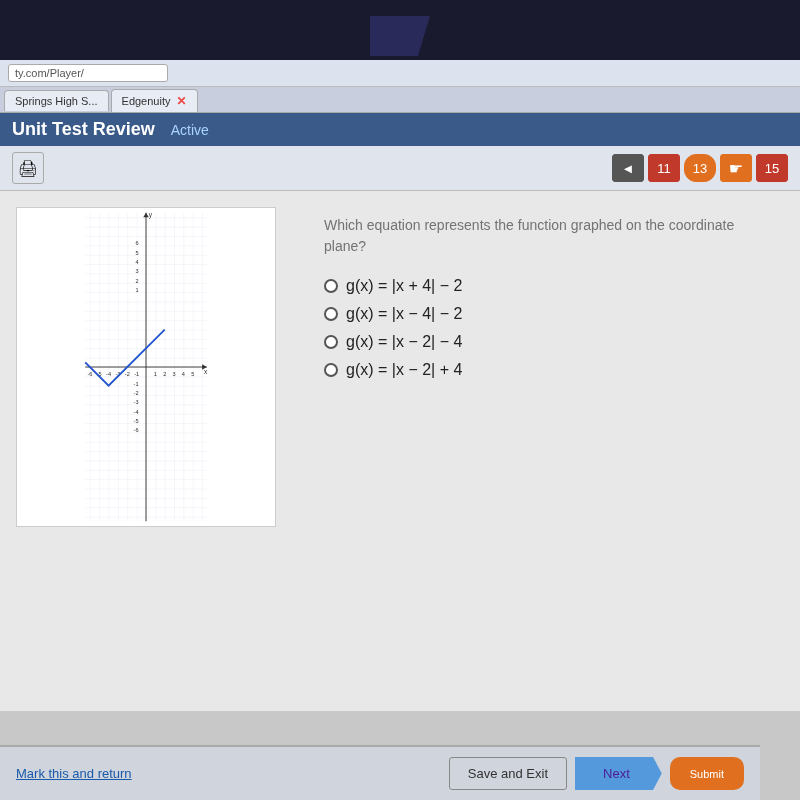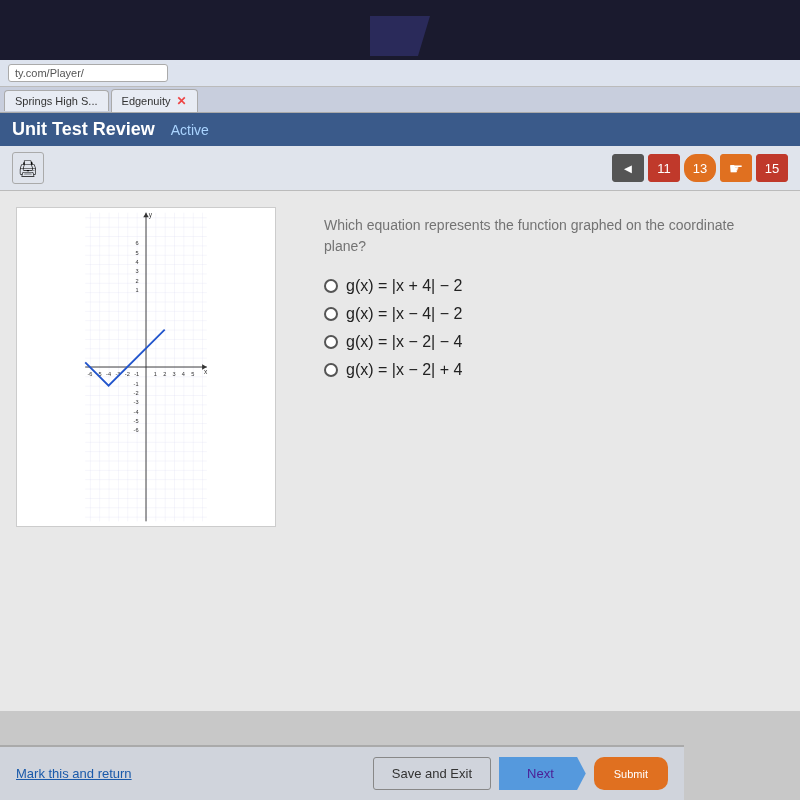--- a/index.html
+++ b/index.html
@@ -205,21 +205,21 @@
       border-radius: 50%;
       border: 2px solid #555;
       background: white;
       flex-shrink: 0;
     }
 
     
     .bottom-bar {
       position: fixed;
       bottom: 0;
-      width: 684px;
+      width: 760px;
       background: #d0d4dc;
       border-top: 2px solid #aaa;
       padding: 10px 16px;
       display: flex;
       align-items: center;
       justify-content: space-between;
     }
     .mark-return-link {
       color: #1a5aaa;
       font-size: 13px;

